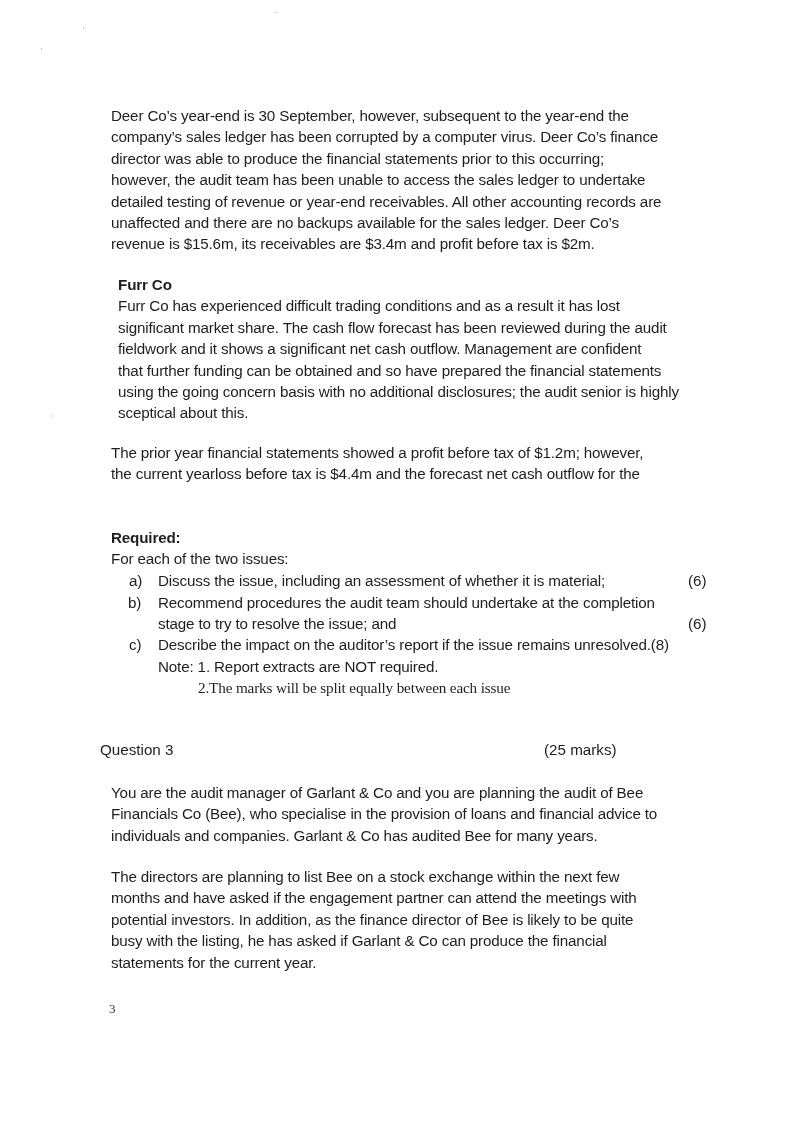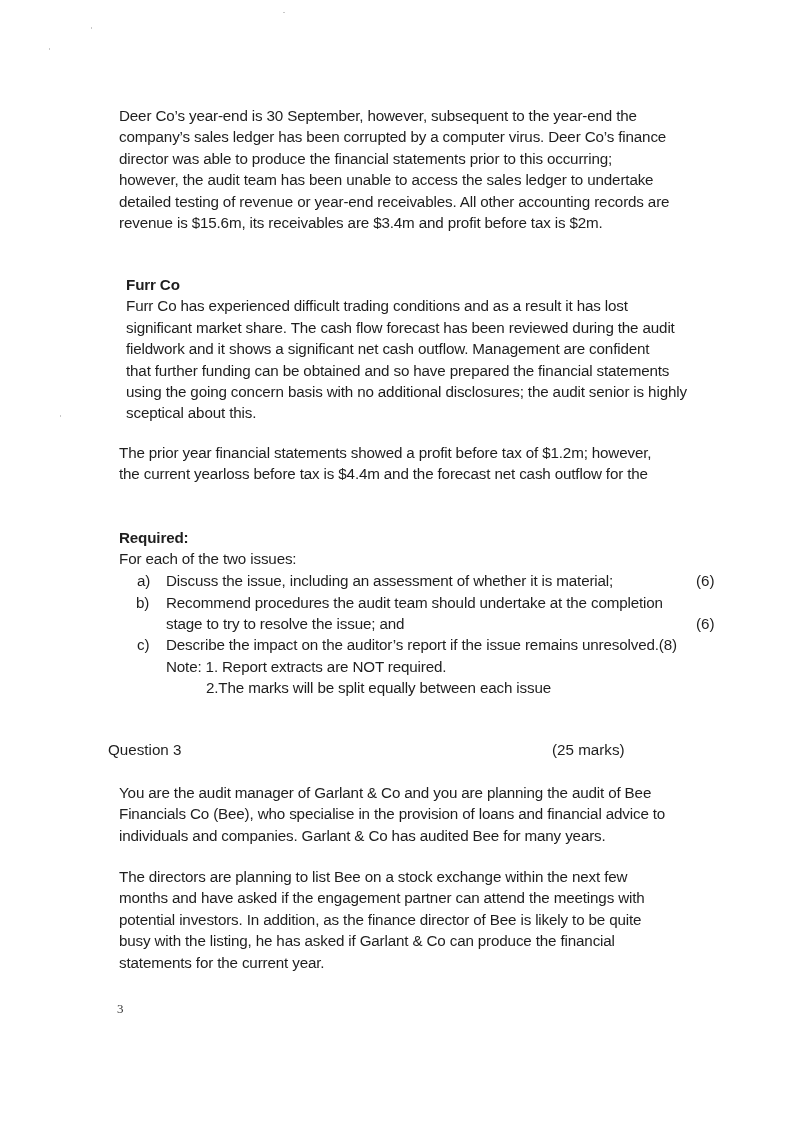--- a/index.html
+++ b/index.html
@@ -10,21 +10,21 @@
     body {
       width: 794px;
       height: 1122px;
       position: relative;
       overflow: hidden;
       font-family: "Liberation Sans", "DejaVu Sans", sans-serif;
       color: #1e1e1e;
     }
     .page {
       position: absolute;
-      left: 16px; top: 0;
+      left: 8px; top: 0;
       width: 660px; height: 1122px;
     }
     .para {
       position: absolute;
       left: 103px;
       width: 610px;
       font-size: 15.2px;
       line-height: 21.4px;
       letter-spacing: -0.15px;
       margin: 0;
@@ -79,20 +79,21 @@
   <span class="speck" style="left:33px;top:48px;"></span>
   <span class="speck" style="left:267px;top:12px;height:1px;width:2px;"></span>
   <span class="speck" style="left:44px;top:415px;"></span>
 
   <div class="para" style="top:105px;">
     <span class="line">Deer Co’s year-end is 30 September, however, subsequent to the year-end the</span>
     <span class="line">company’s sales ledger has been corrupted by a computer virus. Deer Co’s finance</span>
     <span class="line">director was able to produce the financial statements prior to this occurring;</span>
     <span class="line">however, the audit team has been unable to access the sales ledger to undertake</span>
     <span class="line">detailed testing of revenue or year-end receivables. All other accounting records are</span>
+    <span class="line">unaffected and there are no backups available for the sales ledger. Deer Co’s</span>
     <span class="line">revenue is $15.6m, its receivables are $3.4m and profit before tax is $2m.</span>
   </div>
 
   <div class="para" style="top:274px;margin-left:7px;">
     <span class="line heading-bold">Furr Co</span>
     <span class="line">Furr Co has experienced difficult trading conditions and as a result it has lost</span>
     <span class="line">significant market share. The cash flow forecast has been reviewed during the audit</span>
     <span class="line">fieldwork and it shows a significant net cash outflow. Management are confident</span>
     <span class="line">that further funding can be obtained and so have prepared the financial statements</span>
     <span class="line">using the going concern basis with no additional disclosures; the audit senior is highly</span>
@@ -115,21 +116,21 @@
 
   <span class="req-item" style="left:120px;top:592px;">b)</span>
   <span class="req-item" style="left:150px;top:592px;">Recommend procedures the audit team should undertake at the completion</span>
   <span class="req-item" style="left:150px;top:613px;">stage to try to resolve the issue; and</span>
   <span class="marks" style="left:680px;top:613px;">(6)</span>
 
   <span class="req-item" style="left:121px;top:634px;">c)</span>
   <span class="req-item" style="left:150px;top:634px;">Describe the impact on the auditor’s report if the issue remains unresolved.(8)</span>
 
   <span class="req-item" style="left:150px;top:656px;">Note: 1. Report extracts are NOT required.</span>
-  <span class="req-item" style="left:190px;top:677px;">2.The marks will be split equally between each issue</span>
+  <span class="req-item" style="left:190px;top:677px;font-family:Liberation Serif, serif;">2.The marks will be split equally between each issue</span>
 
   <span class="q-header" style="left:92px;top:739px;">Question 3</span>
   <span class="q-header" style="left:536px;top:739px;">(25 marks)</span>
 
   <div class="para" style="top:782px;">
     <span class="line">You are the audit manager of Garlant &amp; Co and you are planning the audit of Bee</span>
     <span class="line">Financials Co (Bee), who specialise in the provision of loans and financial advice to</span>
     <span class="line">individuals and companies. Garlant &amp; Co has audited Bee for many years.</span>
   </div>
 

